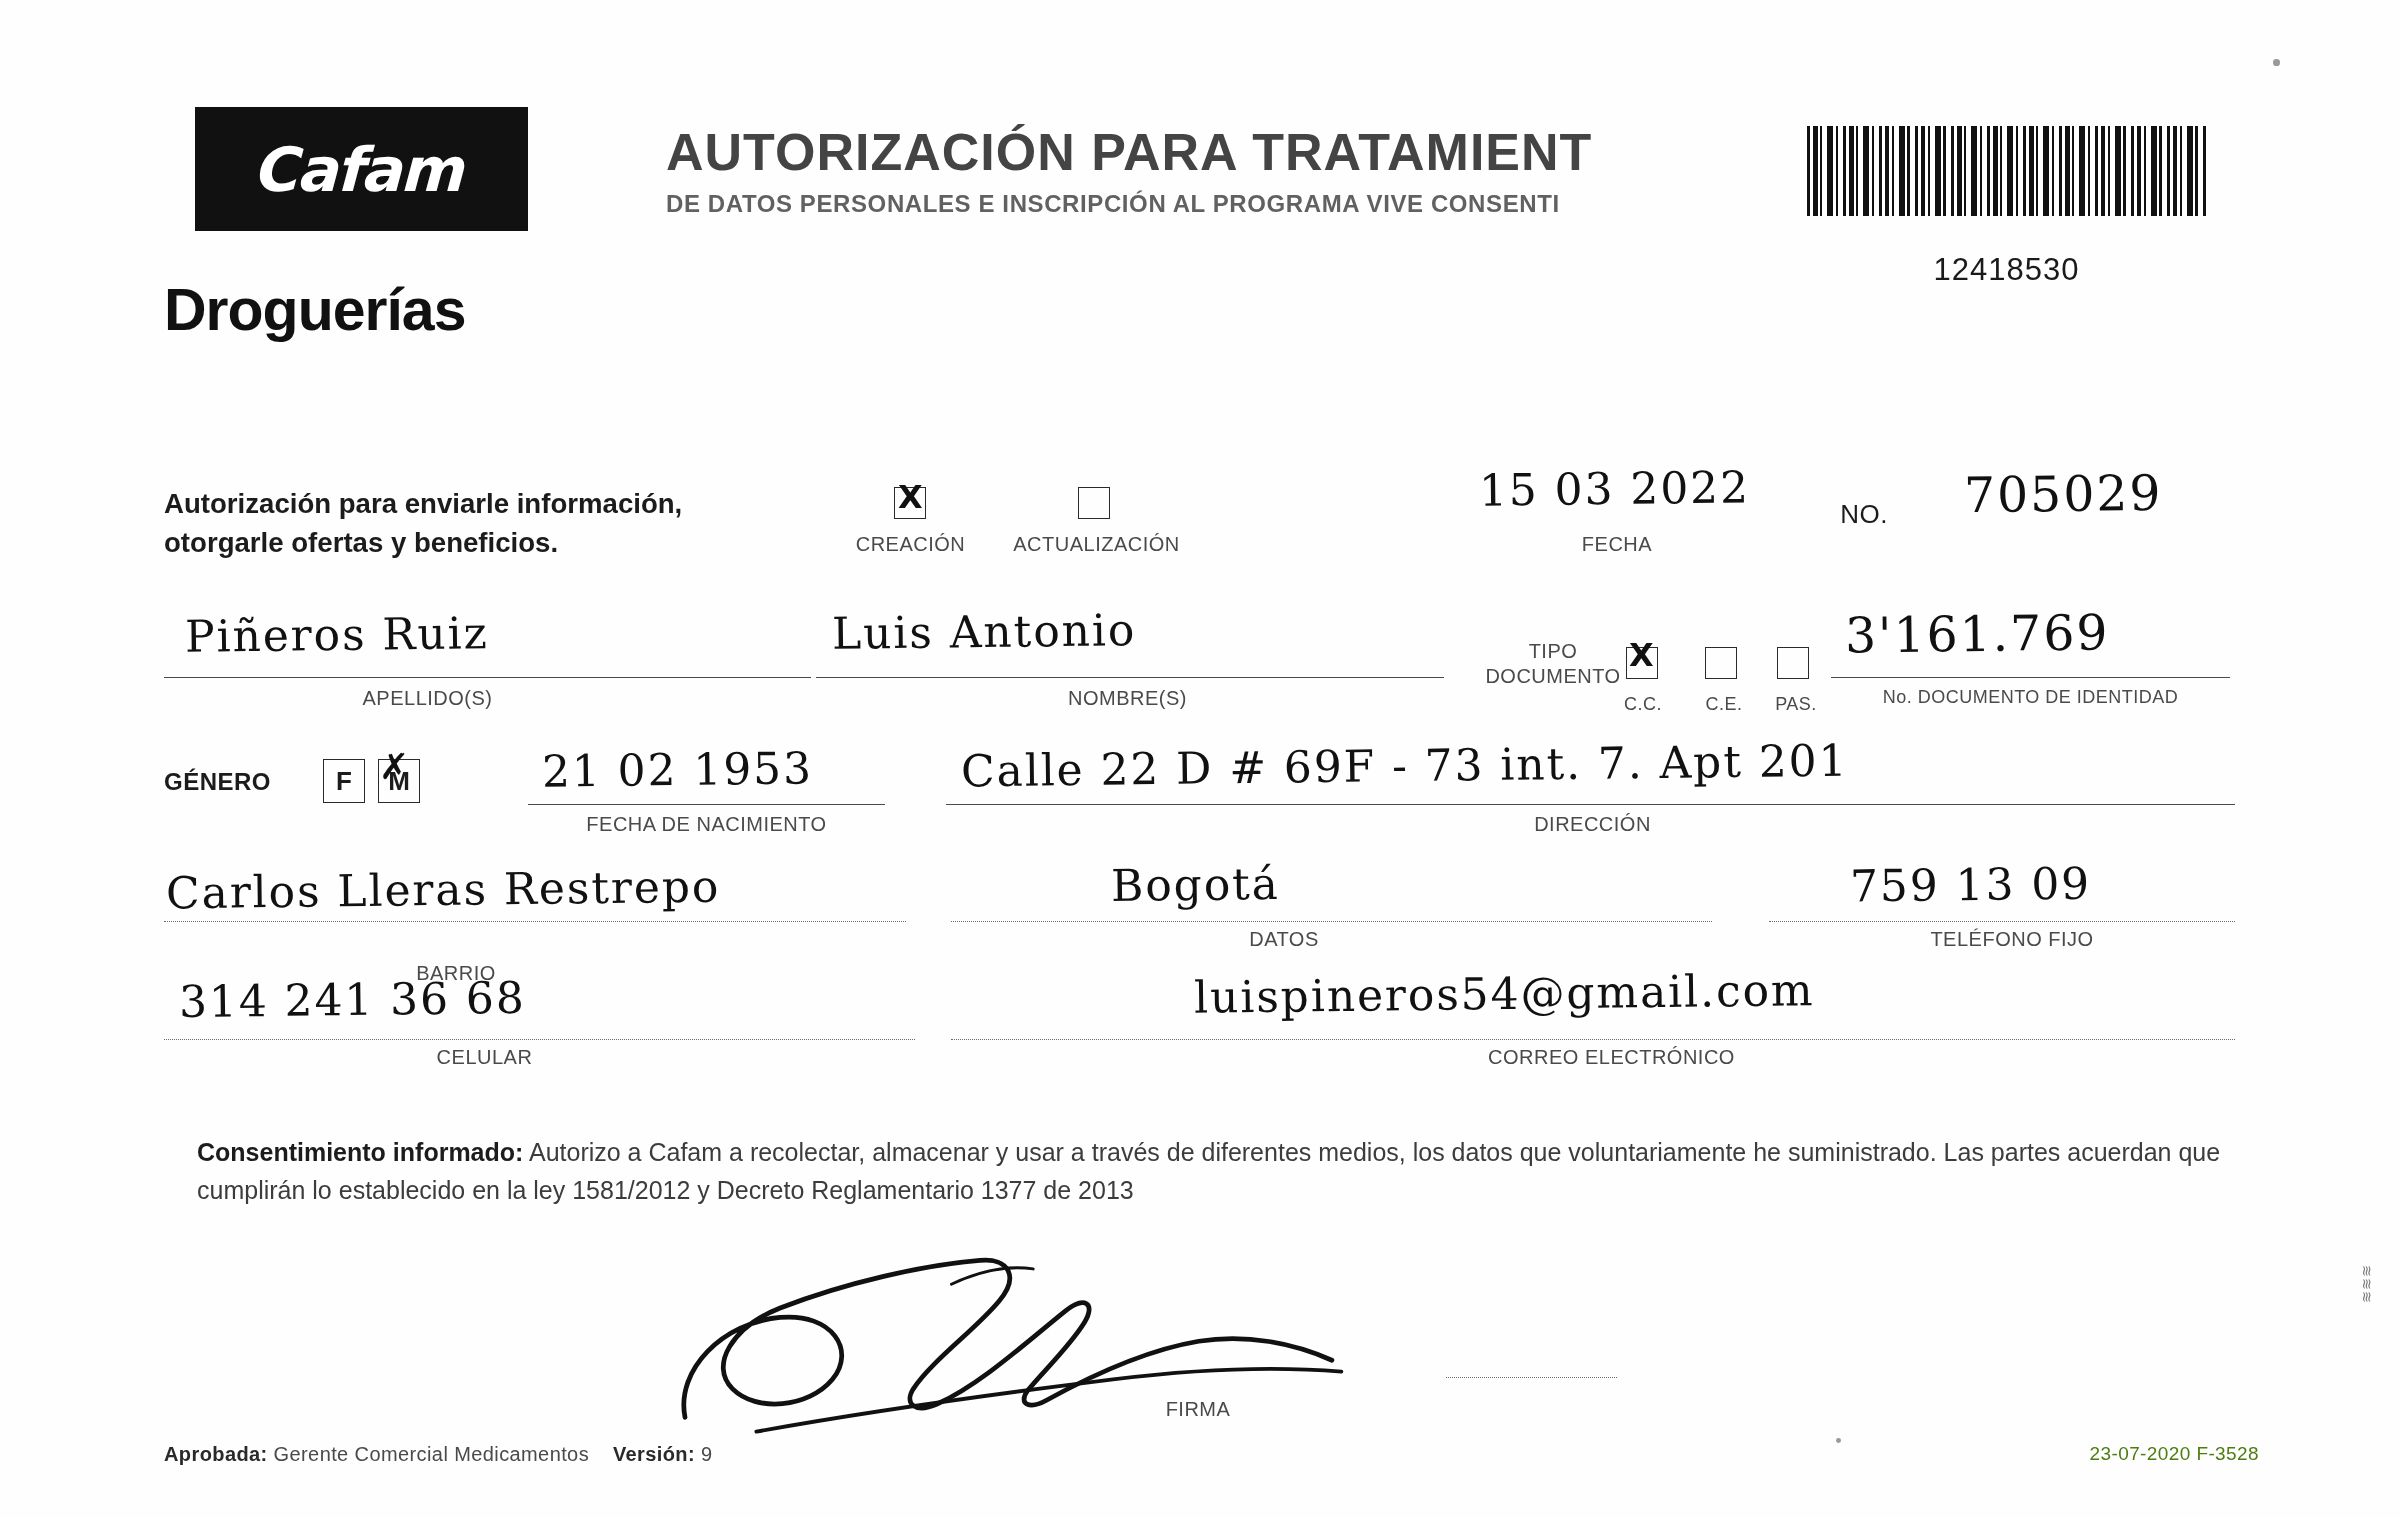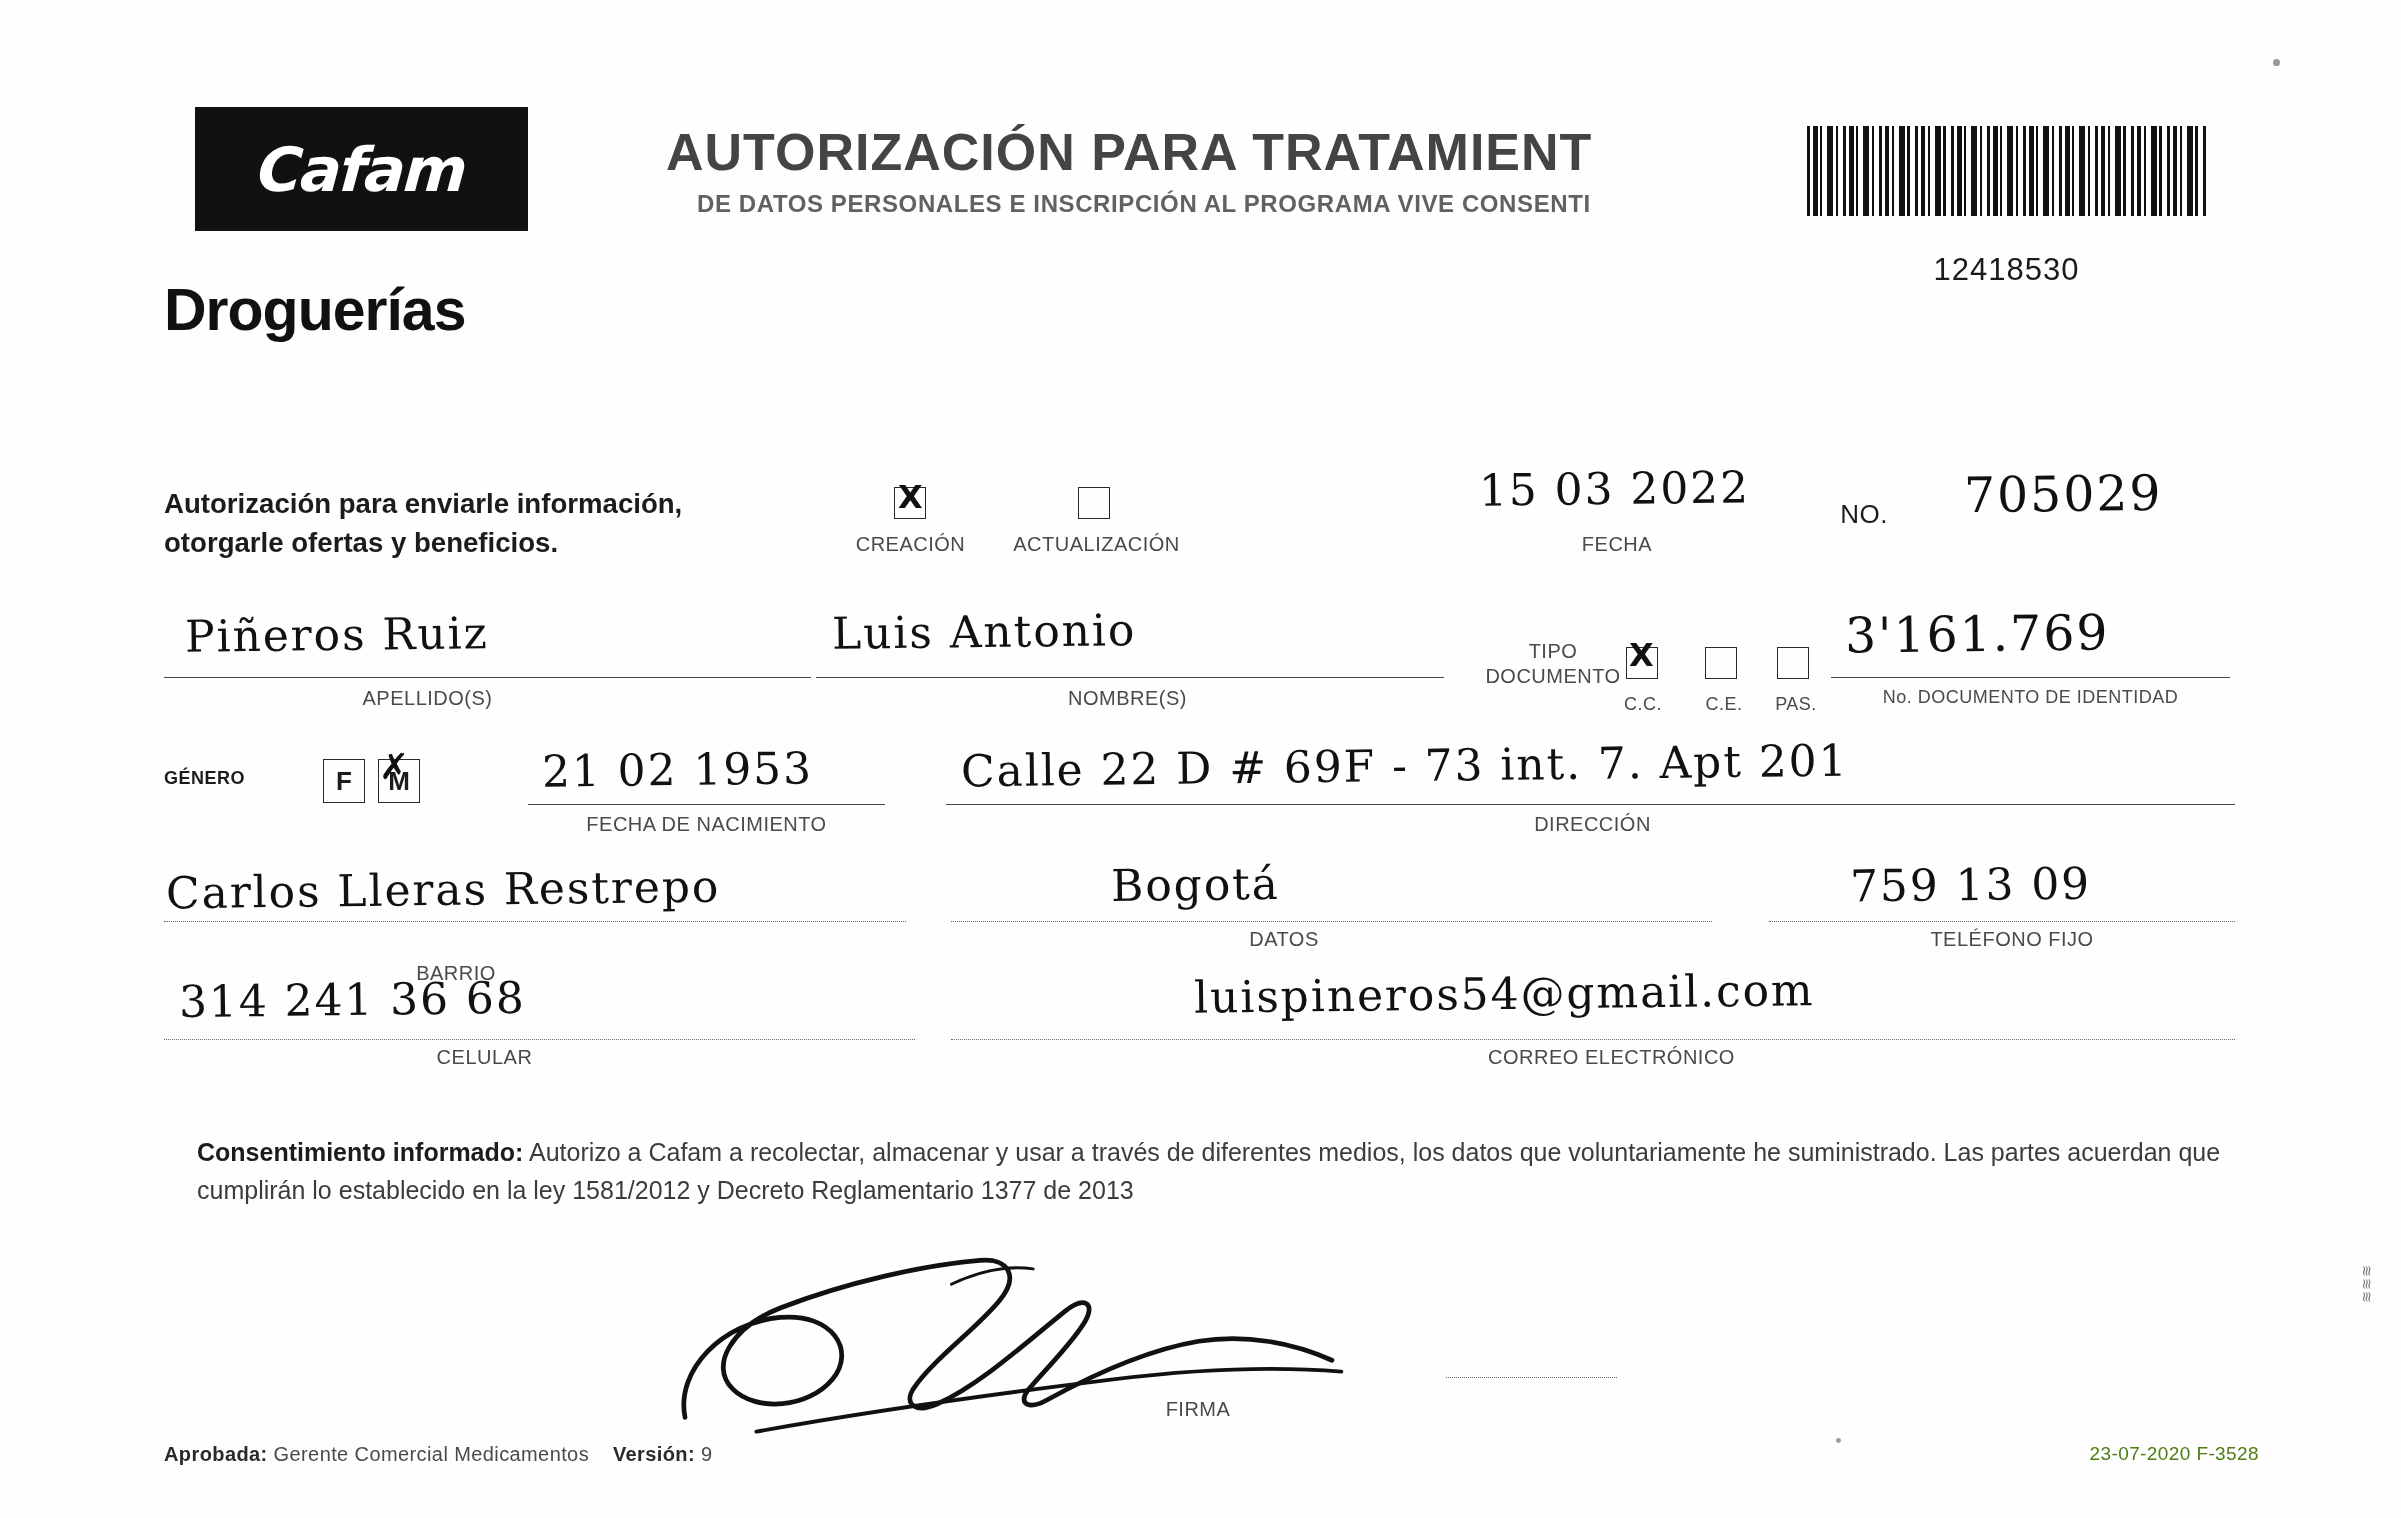--- a/index.html
+++ b/index.html
@@ -67,21 +67,20 @@
   .doc-subtitle {
     position: absolute;
     left: 666px;
     top: 190px;
     width: 1141px;
     font-size: 24px;
     font-weight: bold;
     letter-spacing: 0.6px;
     color: #3a3a3a;
     opacity: 0.8;
-    margin-left: 31px;
   }
 
   .barcode {
     position: absolute;
     left: 1807px;
     top: 126px;
     width: 399px;
     height: 90px;
     background: repeating-linear-gradient(
       to right,
@@ -156,21 +155,21 @@
     position: absolute;
     height: 0;
     border-bottom: 1.9px solid #4a4a4a;
   }
   .rule.dotted { border-bottom: 1.9px dotted #6a6a6a; }
 
   .gender-label {
     position: absolute;
     left: 164px;
     top: 768px;
-    font-size: 18px;
+    font-size: 24px;
     font-weight: bold;
     color: #1c1c1c;
     letter-spacing: 0.5px;
   }
   .gbox {
     position: absolute;
     width: 42px;
     height: 44px;
     border: 1.9px solid #2a2a2a;
     box-sizing: border-box;

